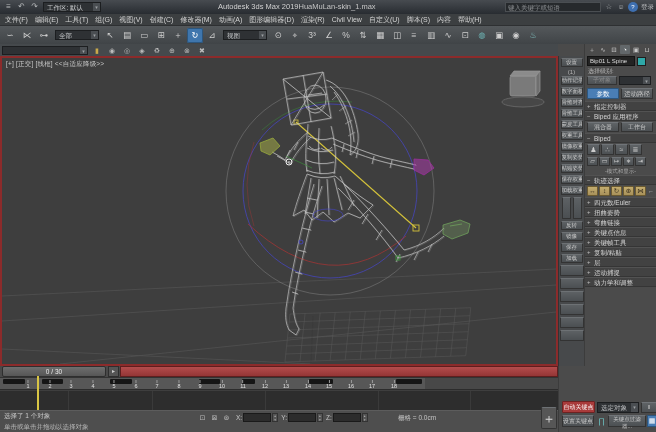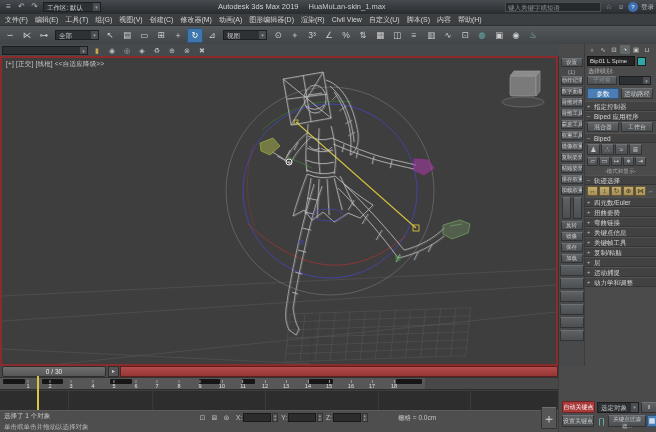--- a/index.html
+++ b/index.html
@@ -14,21 +14,21 @@
     padding:0 3px;color:#c8c8c8;}
   .qat{display:flex;gap:2px;align-items:center;}
   .qicon{width:11px;height:11px;border:0;background:transparent;color:#b9bcbe;font-size:8px;
     line-height:10px;padding:0;text-align:center;}
   .dd{position:relative;background:#2e3134;border:1px solid #1c1e20;color:#c4c6c8;
     font-size:6.5px;line-height:8px;height:10px;padding:1px 9px 0 3px;white-space:nowrap;overflow:hidden;}
   .dd::after{content:"▾";position:absolute;right:0;top:0;width:7px;height:100%;background:#4a4e52;
     color:#9da0a3;font-size:5px;line-height:9px;text-align:center;}
   .ws-dd{width:58px;}
   .tb-title{position:absolute;left:218px;top:0;line-height:14px;font-size:7.5px;color:#d2d2d2;white-space:nowrap;}
-  .tb-title .fn{margin-left:10px;color:#c6c6c6;text-align:center;}
+  .tb-title .fn{margin-left:0;color:#c6c6c6;text-align:center;}
   .tb-right{position:absolute;right:2px;top:2px;display:flex;gap:3px;align-items:center;}
   .search{width:96px;height:10px;background:#26292c;border:1px solid #4a4e52;color:#aeb1b4;
     font-size:6.5px;padding:0 2px;}
   .search::placeholder{color:#8d9093;font-size:6.5px;}
   .ticn{width:10px;height:10px;border:0;background:transparent;color:#b9bcbe;font-size:7px;
     line-height:10px;padding:0;text-align:center;}
   .ticn.round{background:#3e6fb0;border-radius:50%;color:#fff;font-size:6px;}
   .signin{font-size:6.5px;color:#c0c2c4;}
 
   

